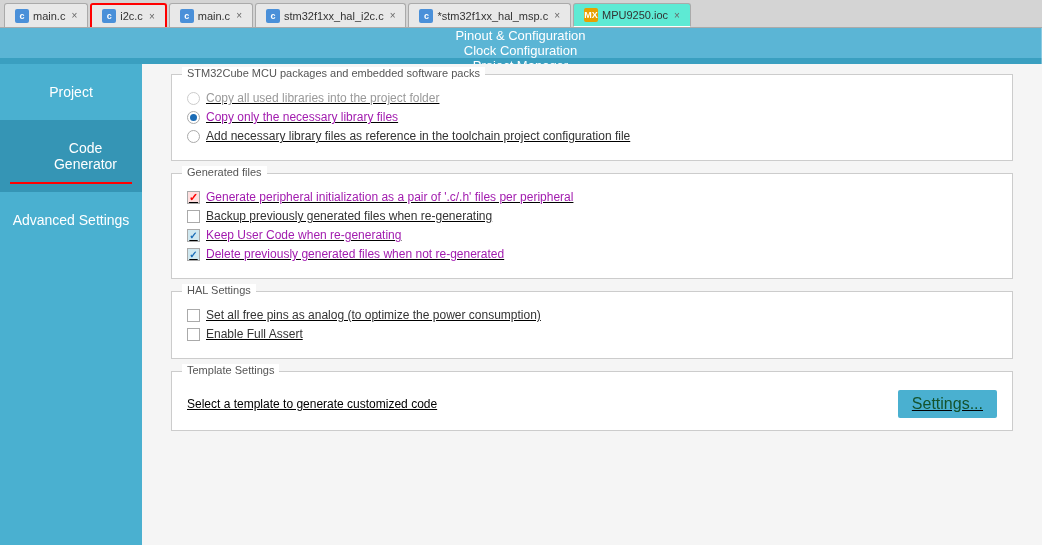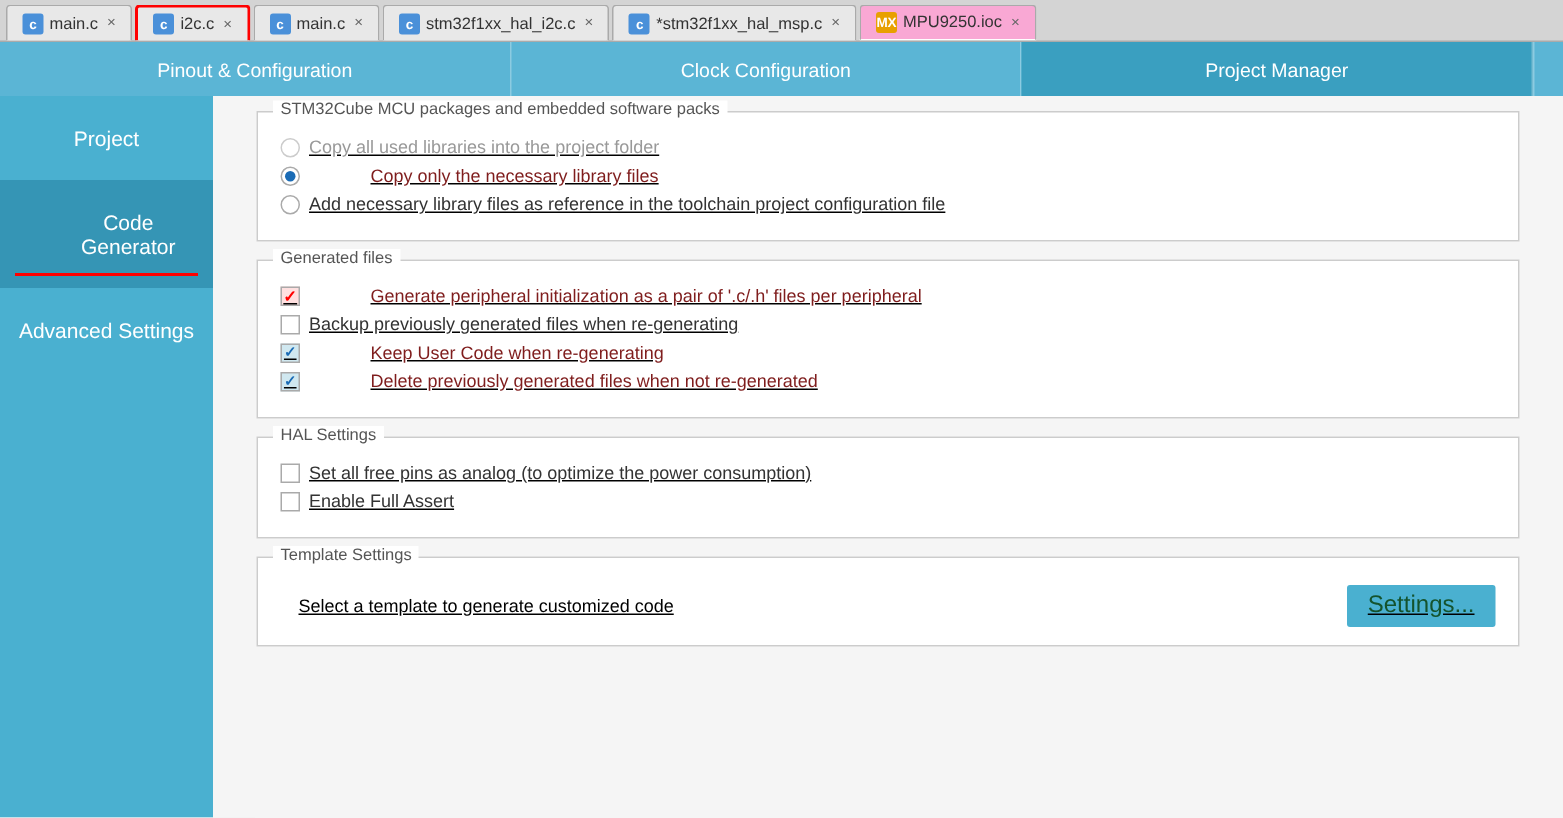--- a/index.html
+++ b/index.html
@@ -23,21 +23,21 @@
       background: #e8e8e8;
       margin-right: 2px;
       height: 24px;
       font-size: 11px;
       cursor: pointer;
       border-radius: 3px 3px 0 0;
       color: #333;
       white-space: nowrap;
     }
     .file-tab.active {
-      background: #f9a8d4;
+      background: #5eead4;
       border-bottom: 1px solid #fff;
     }
     .file-tab .tab-icon {
       width: 14px;
       height: 14px;
       margin-right: 4px;
       border-radius: 2px;
       font-size: 9px;
       display: flex;
       align-items: center;
@@ -47,20 +47,21 @@
     .file-tab .tab-icon.c-icon { background: #4a90d9; color: white; }
     .file-tab .tab-icon.mx-icon { background: #e8a000; color: white; }
     .file-tab .close-btn { margin-left: 6px; color: #666; font-size: 10px; cursor: pointer; }
     .file-tab.highlighted { border: 2px solid red; border-bottom: none; }
 
     
     .nav-tabs {
       display: flex;
       height: 36px;
       background: #5bb5d5;
+      flex-direction: column;
     }
     .nav-tab {
       flex: 1;
       display: flex;
       align-items: center;
       justify-content: center;
       color: white;
       font-size: 13px;
       cursor: pointer;
       border-right: 1px solid rgba(255,255,255,0.3);
@@ -132,21 +133,21 @@
     .option-row {
       display: flex;
       align-items: center;
       margin: 5px 0;
       font-size: 12px;
       color: #333;
     }
     .option-row label {
       cursor: pointer;
     }
-    .option-row.checked-blue label { color: #7f1d1d; margin-left: 41px; }
+    .option-row.checked-blue label { color: #a21caf; }
     .option-row.disabled label { color: #999; }
 
     
     .cb-checked {
       width: 13px;
       height: 13px;
       border: 1px solid #aaa;
       background: #d0e8f0;
       display: inline-flex;
       align-items: center;
@@ -194,21 +195,20 @@
       font-size: 16px;
       cursor: pointer;
       border-radius: 2px;
     }
 
     .template-row {
       display: flex;
       align-items: center;
       justify-content: space-between;
       margin-top: 8px;
-      margin-left: 12px;
     }
 
     .radio-custom {
       width: 13px;
       height: 13px;
       border-radius: 50%;
       border: 1px solid #aaa;
       background: white;
       display: inline-flex;
       align-items: center;

